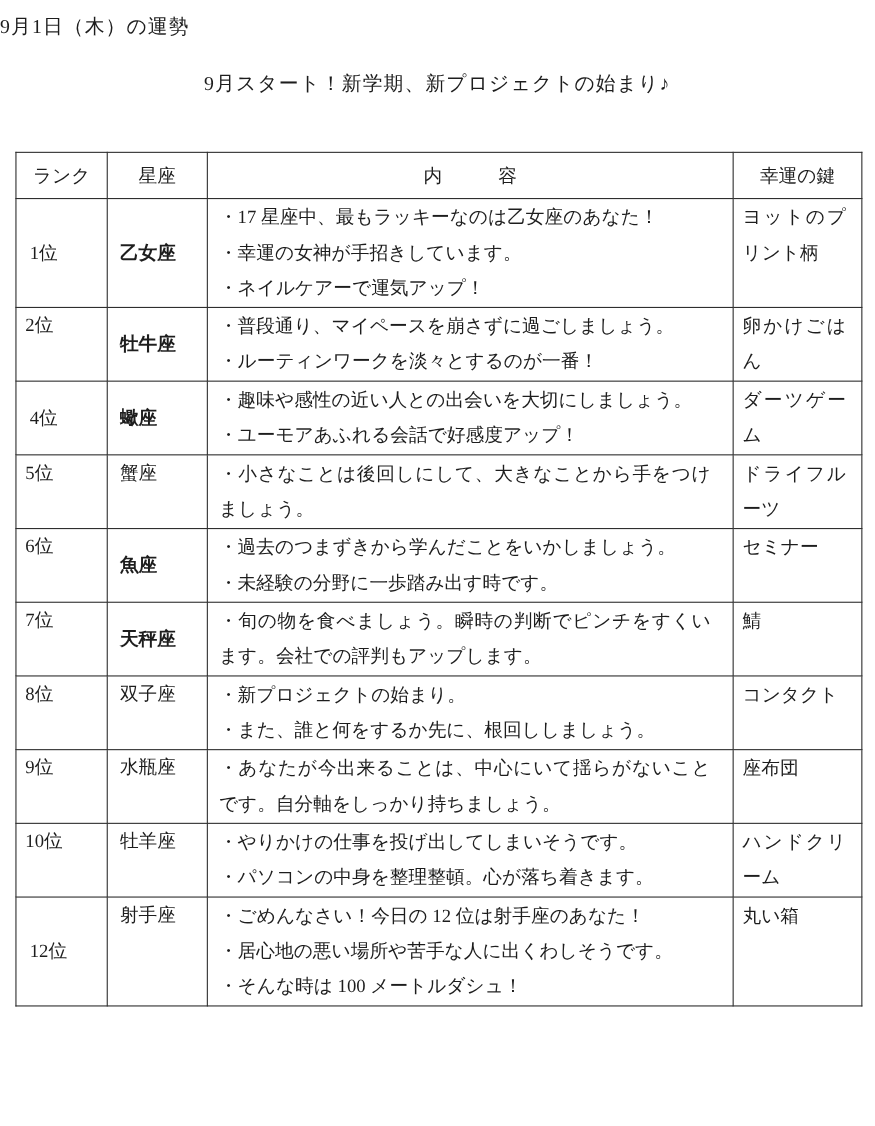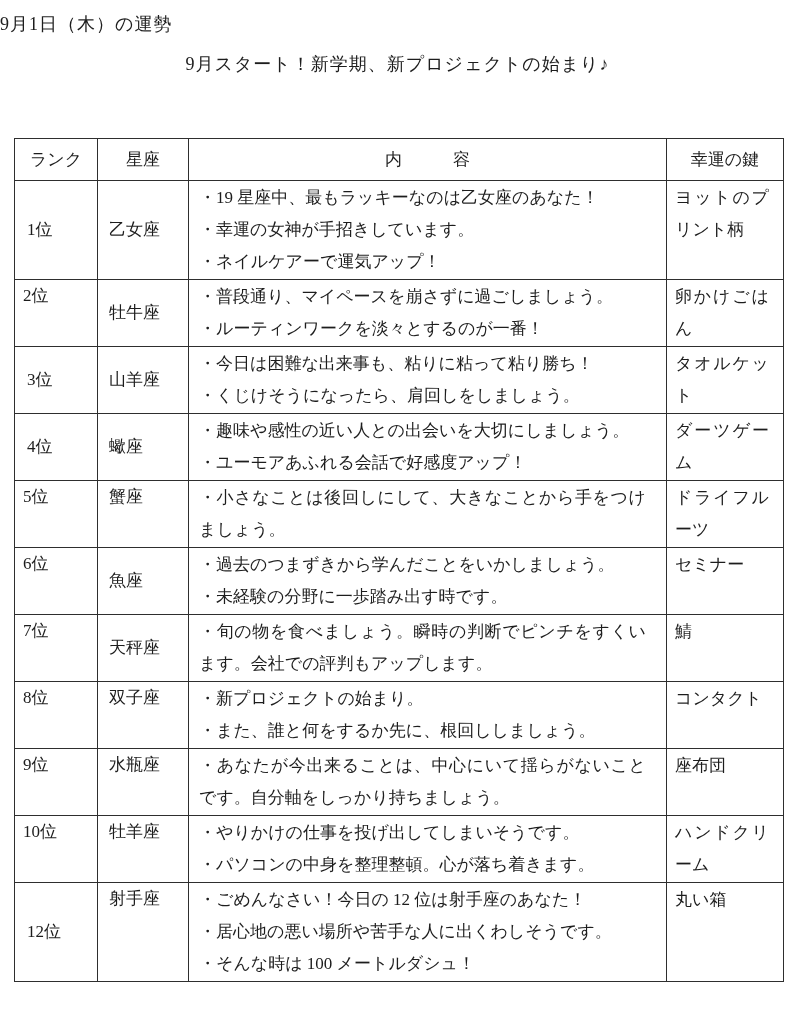--- a/index.html
+++ b/index.html
@@ -13,21 +13,21 @@
   }
   .doc-title{
     text-align:left;
     font-size:18px;
     padding-top:12px;
     letter-spacing:1px;
   }
   .doc-subtitle{
     text-align:center;
     font-size:18px;
-    margin-top:16px;
+    margin-top:28px;
     letter-spacing:1px;
   }
   table.fortune{
     position:absolute;
     left:14px;
     top:138px;
     width:769px;
     border-collapse:collapse;
     table-layout:fixed;
   }
@@ -51,21 +51,21 @@
   }
   td.rank{
     padding:0 2px 0 8px;
     line-height:32px;
     height:64px;
   }
   td.sign{
     padding:0 2px 0 11px;
     line-height:32px;
   }
-  td.sign .sign-name.em{font-weight:normal;margin-top:20px;}
+  td.sign .sign-name.em{font-weight:bold;margin-top:20px;}
   td.content{
     padding:1px 20px 1px 10px;
     line-height:32px;
     text-align:justify;
   }
   td.lucky{
     padding:1px 14px 1px 8px;
     line-height:32px;
     text-align:justify;
     margin-top:46px;
@@ -97,43 +97,34 @@
       <th>星座</th>
       <th>内　　　容</th>
       <th>幸運の鍵</th>
     </tr>
   </thead>
   <tbody id="fortune-body">
       <tr class="r1">
         <td class="rank">1位</td>
         <td class="sign"><span class="sign-name em">乙女座</span></td>
         <td class="content">
-          <div class="bullet">・19 星座中、最もラッキーなのは乙女座のあなた！</div>
+          <div class="bullet">・17 星座中、最もラッキーなのは乙女座のあなた！</div>
           <div class="bullet">・幸運の女神が手招きしています。</div>
           <div class="bullet">・ネイルケアーで運気アップ！</div>
         </td>
         <td class="lucky">ヨットのプリント柄</td>
       </tr>
       <tr class="r2">
         <td class="rank">2位</td>
         <td class="sign"><span class="sign-name em">牡牛座</span></td>
         <td class="content">
           <div class="bullet">・普段通り、マイペースを崩さずに過ごしましょう。</div>
           <div class="bullet">・ルーティンワークを淡々とするのが一番！</div>
         </td>
         <td class="lucky">卵かけごはん</td>
-      </tr>
-      <tr class="r3">
-        <td class="rank">3位</td>
-        <td class="sign"><span class="sign-name em">山羊座</span></td>
-        <td class="content">
-          <div class="bullet">・今日は困難な出来事も、粘りに粘って粘り勝ち！</div>
-          <div class="bullet">・くじけそうになったら、肩回しをしましょう。</div>
-        </td>
-        <td class="lucky">タオルケット</td>
       </tr>
       <tr class="r4">
         <td class="rank">4位</td>
         <td class="sign"><span class="sign-name em">蠍座</span></td>
         <td class="content">
           <div class="bullet">・趣味や感性の近い人との出会いを大切にしましょう。</div>
           <div class="bullet">・ユーモアあふれる会話で好感度アップ！</div>
         </td>
         <td class="lucky">ダーツゲーム</td>
       </tr>

